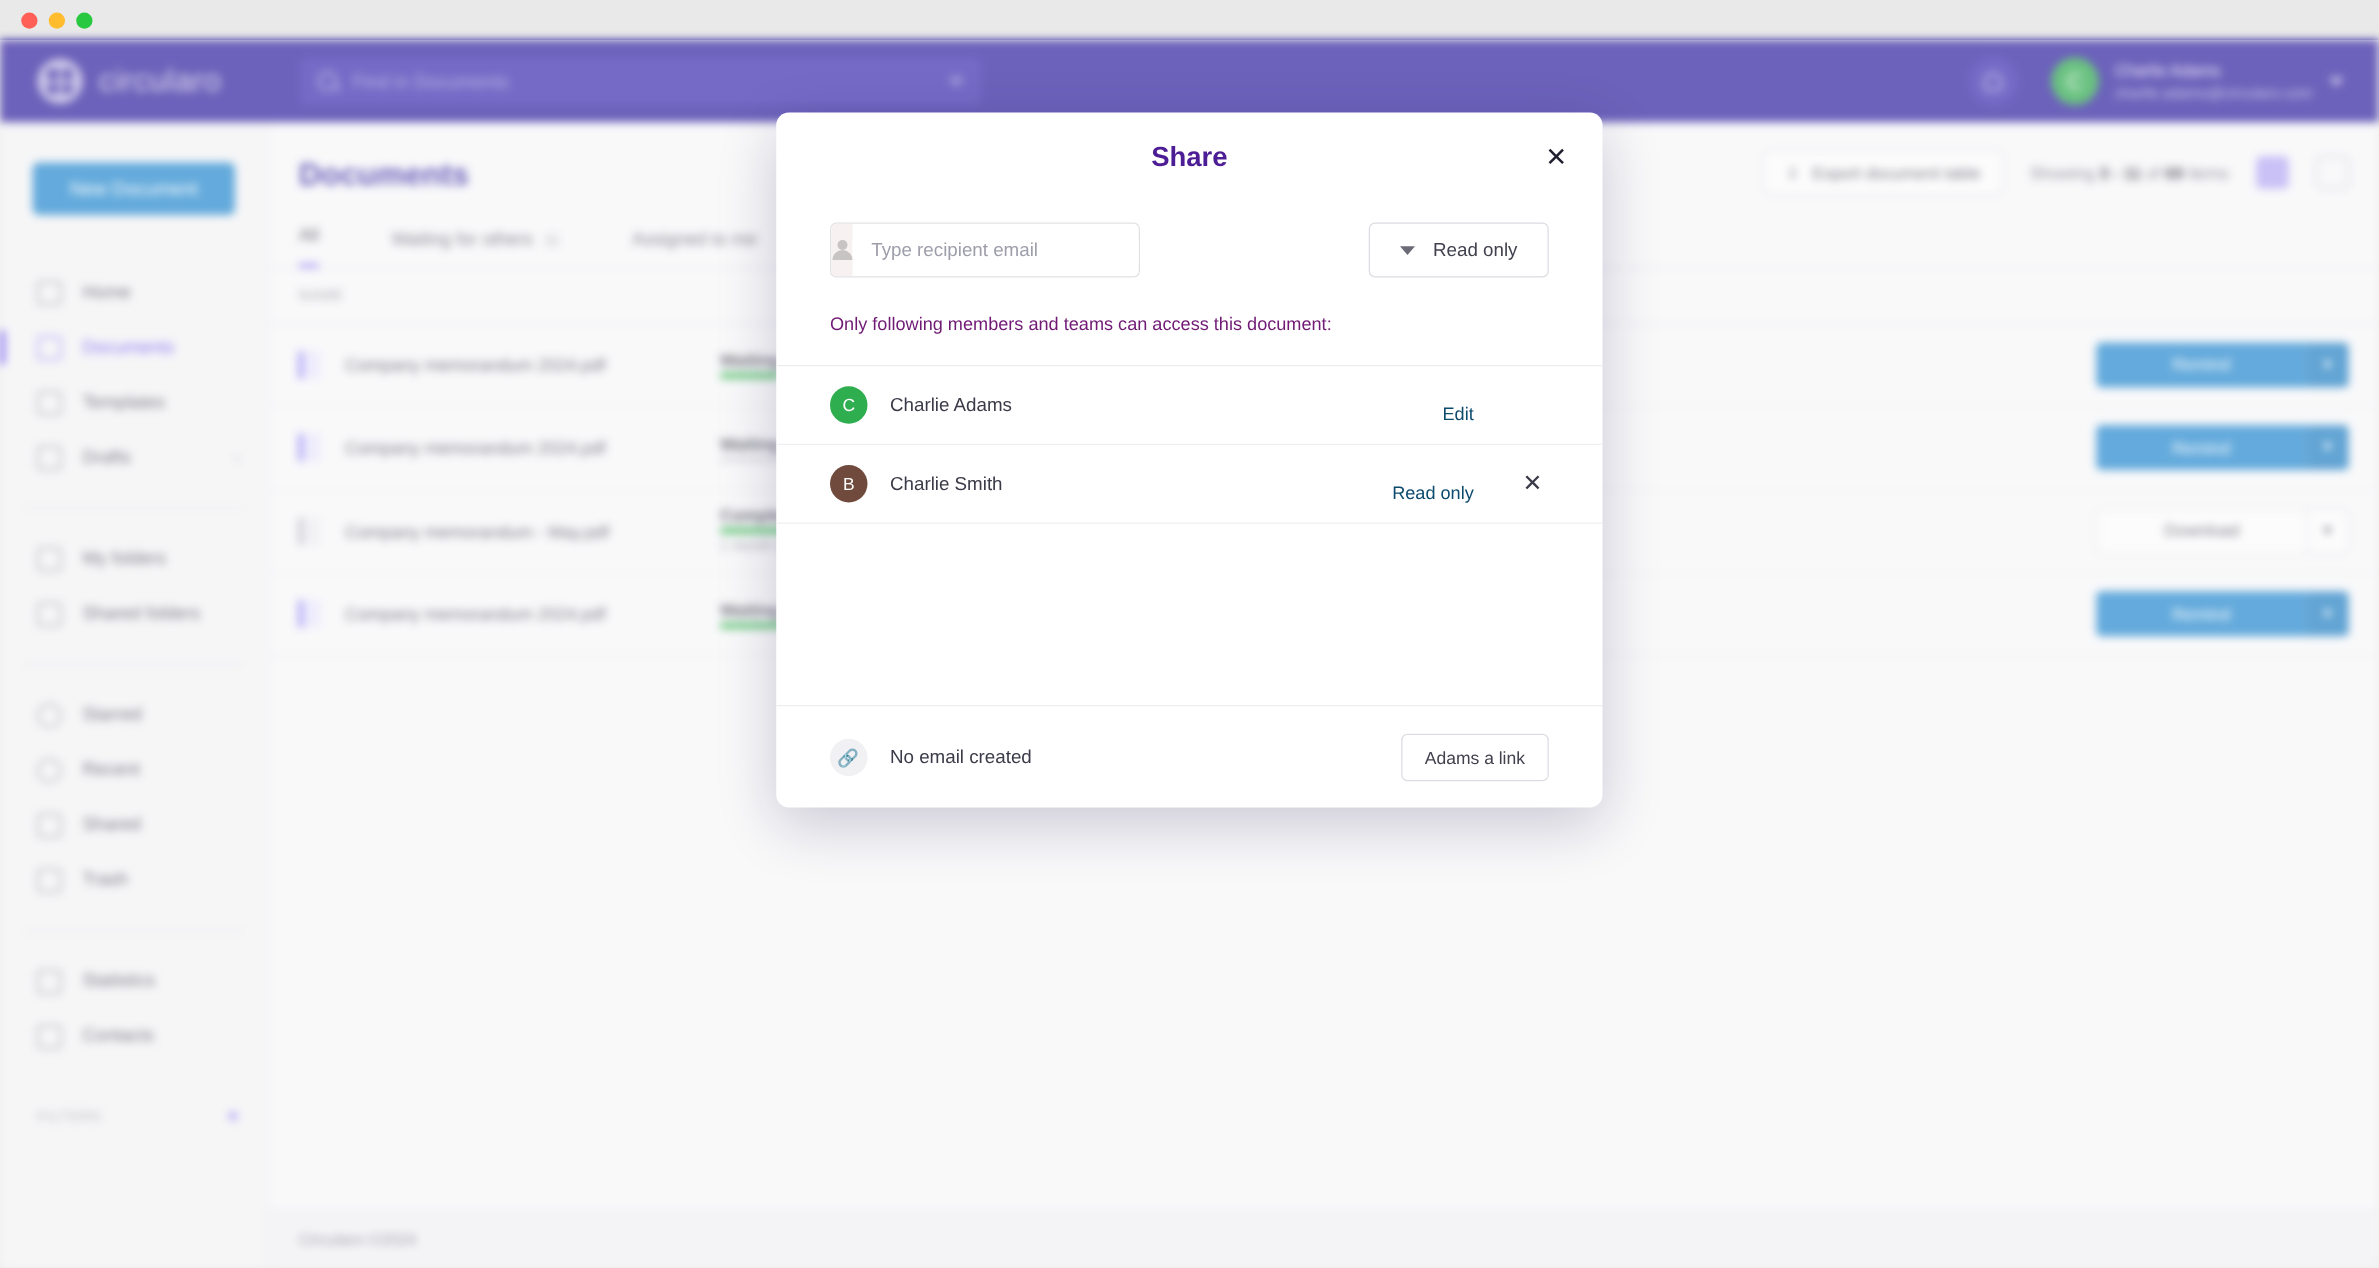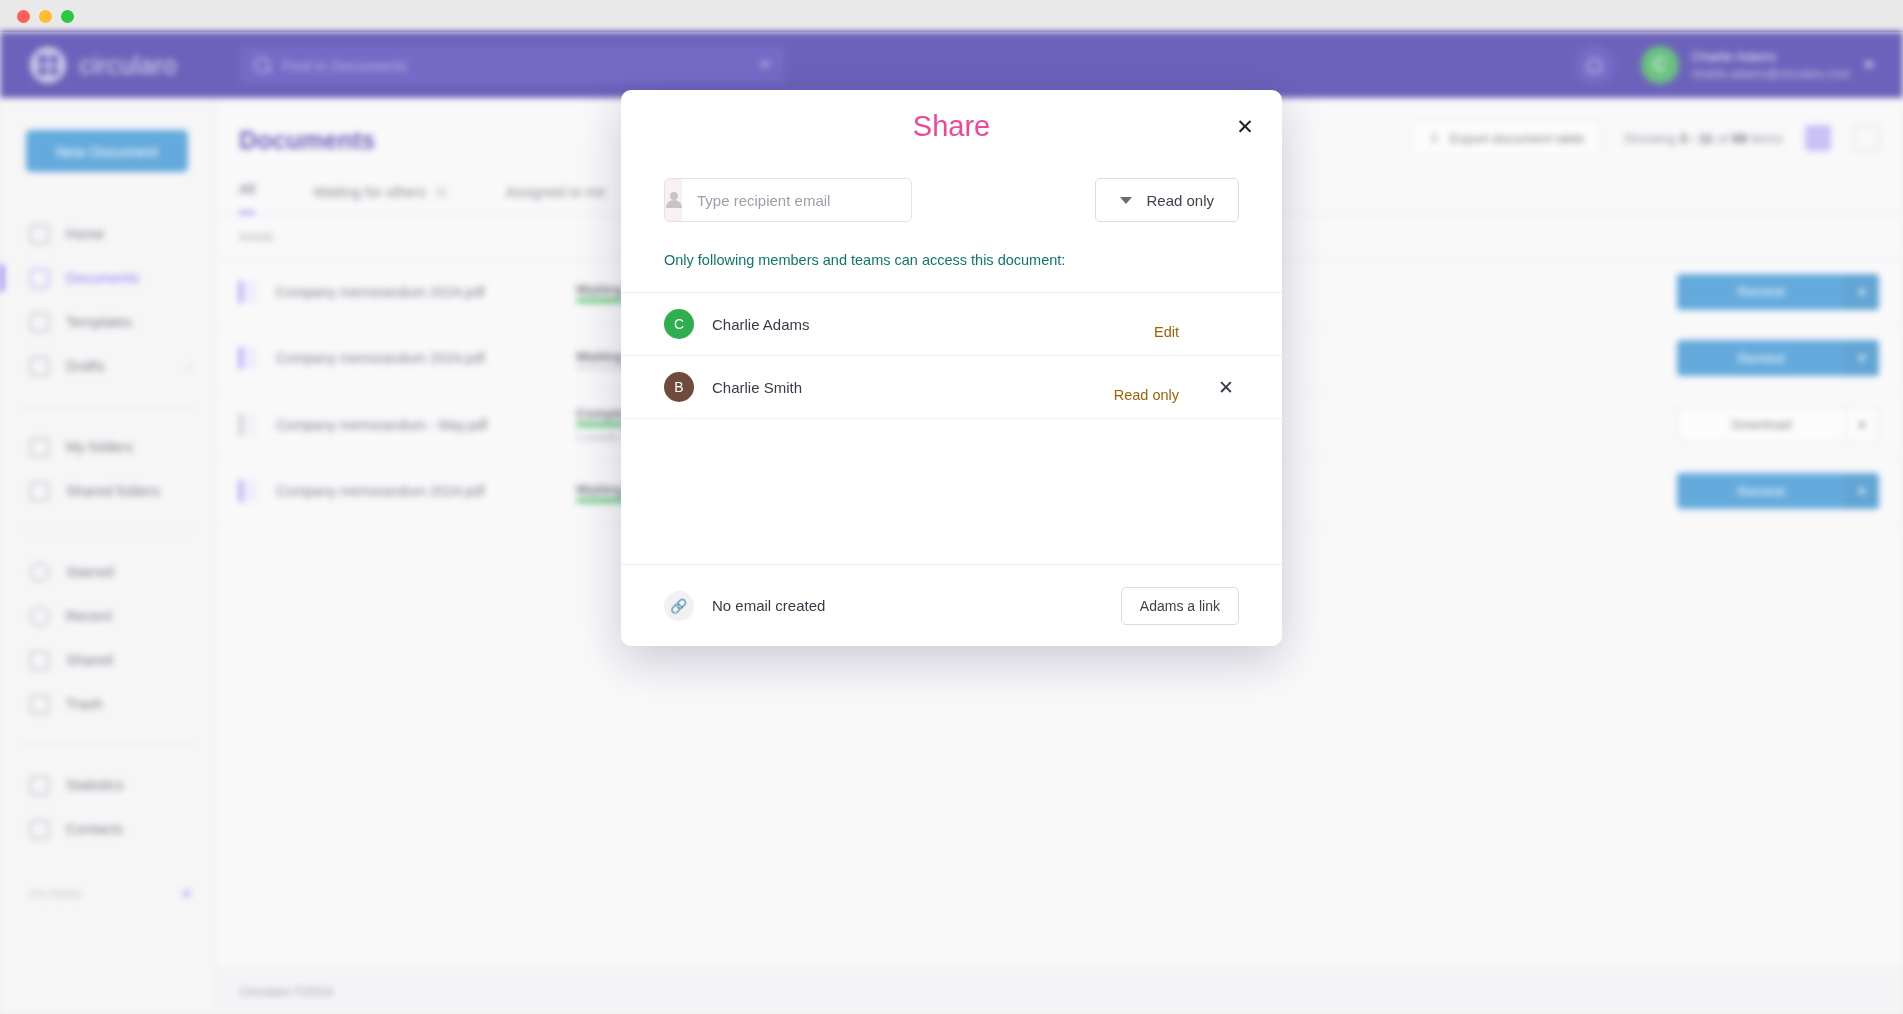--- a/index.html
+++ b/index.html
@@ -180,21 +180,21 @@
     width: 661px; height: 556px;
     background:#fff; border-radius: 10px;
     box-shadow: 0 14px 48px rgba(20,10,70,0.20);
     display:flex; flex-direction: column;
     overflow: hidden;
   }
   #modal-header {
     height: 72px; position: relative;
     display:flex; align-items:center; justify-content:center;
   }
-  #modal-title { color:#ec4899; font-size: 29px; font-weight: normal; }
+  #modal-title { color:#4c1d95; font-size: 22px; font-weight: bold; }
   #modal-close {
     position:absolute; right: 24px; top: 50%; transform: translateY(-50%);
     width: 26px; height: 26px; display:flex; align-items:center; justify-content:center;
     color:#1e1e2e; font-size: 21px; line-height: 1;
   }
   #modal-select-section { padding: 16px 43px 30px; }
   #select-label { color:#34343f; font-size: 15px; font-weight: bold; margin-bottom: 14px; }
   #select-row { display:flex; align-items:center; justify-content: space-between; gap: 20px; }
   #recipient-field {
     width: 248px; height: 44px;
@@ -215,34 +215,34 @@
   #recipient-input::placeholder { color:#9e9eab; }
   #permission-btn {
     height: 44px; padding: 0 24px;
     border:1px solid #dcdce2; border-radius: 5px; background:#fff;
     display:flex; align-items:center; gap: 14px;
     font-size: 15px; color:#41414e;
   }
   #permission-caret { width:0;height:0;border-left:6px solid transparent;border-right:6px solid transparent;border-top:7px solid #6b6b78; }
 
   #modal-notice {
-    padding: 0 43px 24px; color:#0f766e; font-size: 14.5px;
+    padding: 0 43px 24px; color:#701a75; font-size: 14.5px;
   }
   #members-list { border-top: 1px solid #ededf1; flex: 1; }
   .member-row {
     height: 63px; display:flex; align-items:center;
     padding: 0 43px; border-bottom: 1px solid #f0f0f4;
   }
   .member-avatar {
     width: 30px; height: 30px; border-radius:50%;
     color:#fff; font-size: 14px; display:flex; align-items:center; justify-content:center;
     flex: none;
   }
   .member-name { margin-left: 18px; font-size: 15px; color:#3a3a48; }
-  .member-role { margin-left:auto; font-size: 14.5px; color:#a16207;margin-top:16px; }
+  .member-role { margin-left:auto; font-size: 14.5px; color:#0c4a6e;margin-top:16px; }
   .member-remove { width: 26px; margin-left: 34px; text-align:center; font-size: 19px; color:#3a3a48; }
   .member-remove.hidden { visibility: hidden; }
 
   #modal-footer {
     height: 82px; border-top: 1px solid #ededf1;
     display:flex; align-items:center; padding: 0 43px;
   }
   #link-icon-circle {
     width: 30px; height: 30px; border-radius:50%; background:#f1f1f4;
     display:flex; align-items:center; justify-content:center; color:#77777f; font-size: 14px;

